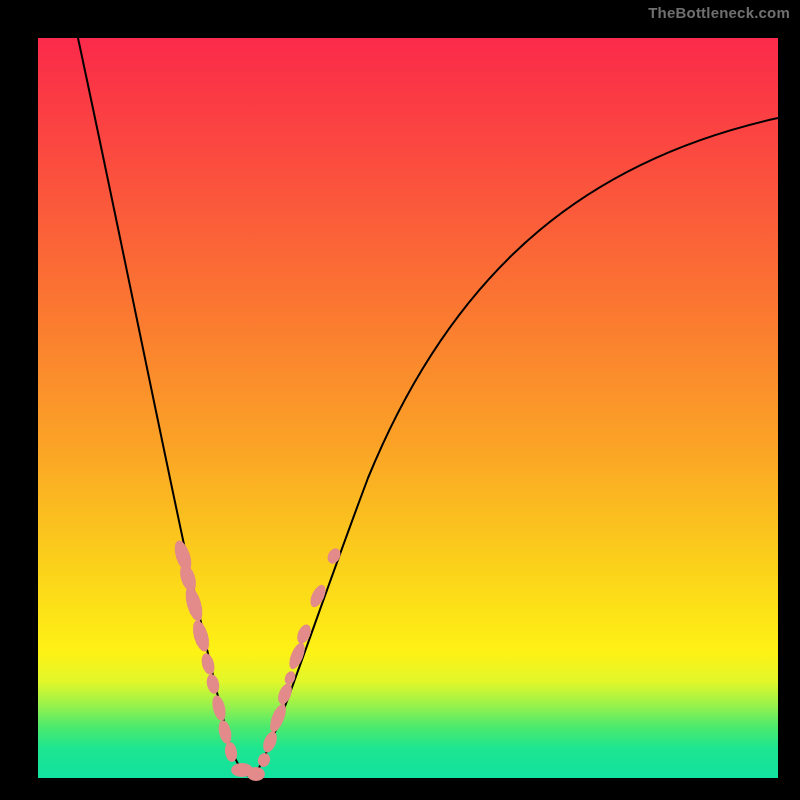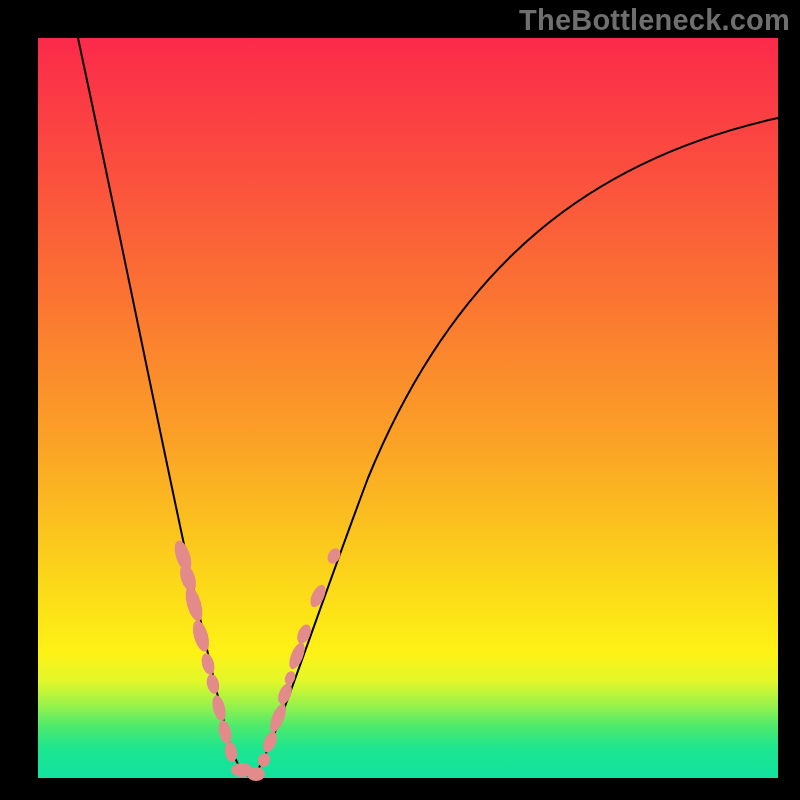--- a/index.html
+++ b/index.html
@@ -38,21 +38,21 @@
       #9cf24a 90%,
       #4eea6c 93%,
       #1de590 96%,
       #12e2a0 100%
     );
   }
   .watermark {
     position: absolute;
     top: 4px;
     right: 10px;
-    font-size: 29px;
+    font-size: 15px;
     font-weight: 600;
     color: #6f6f6f;
     letter-spacing: 0.2px;
     user-select: none;
   }
   svg.curves {
     position: absolute;
     left: 0;
     top: 0;
     width: 740px;

